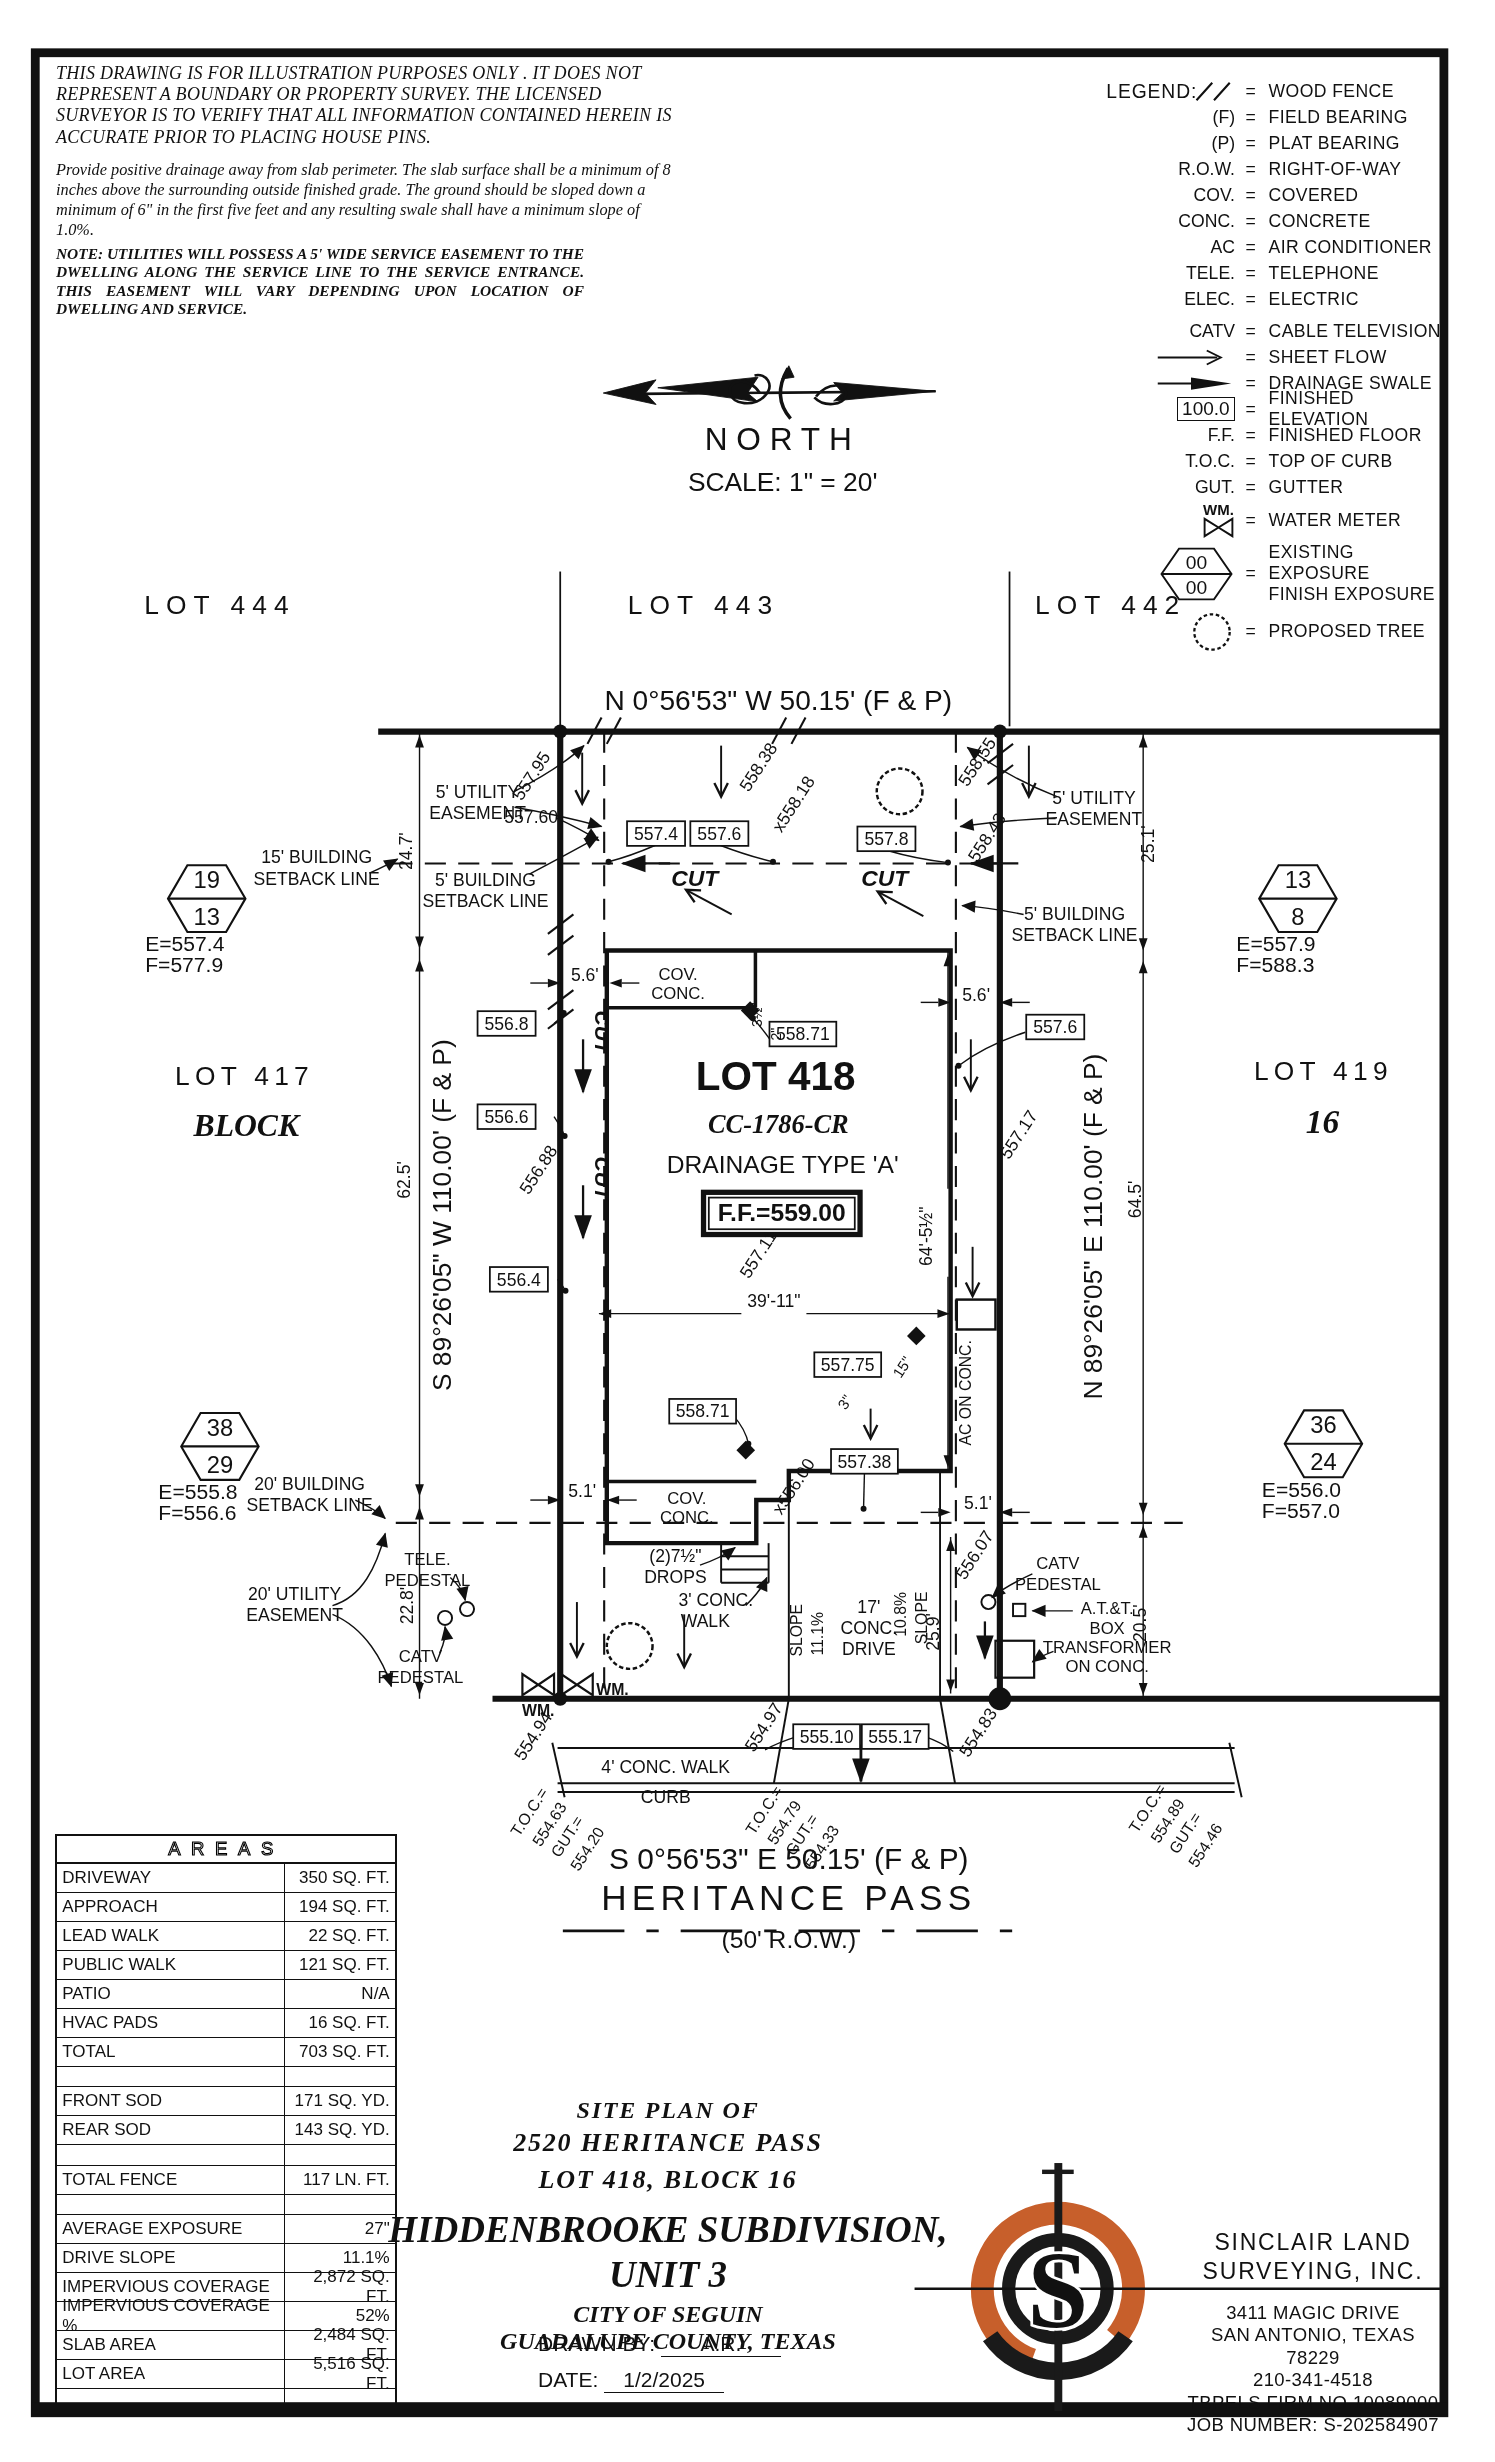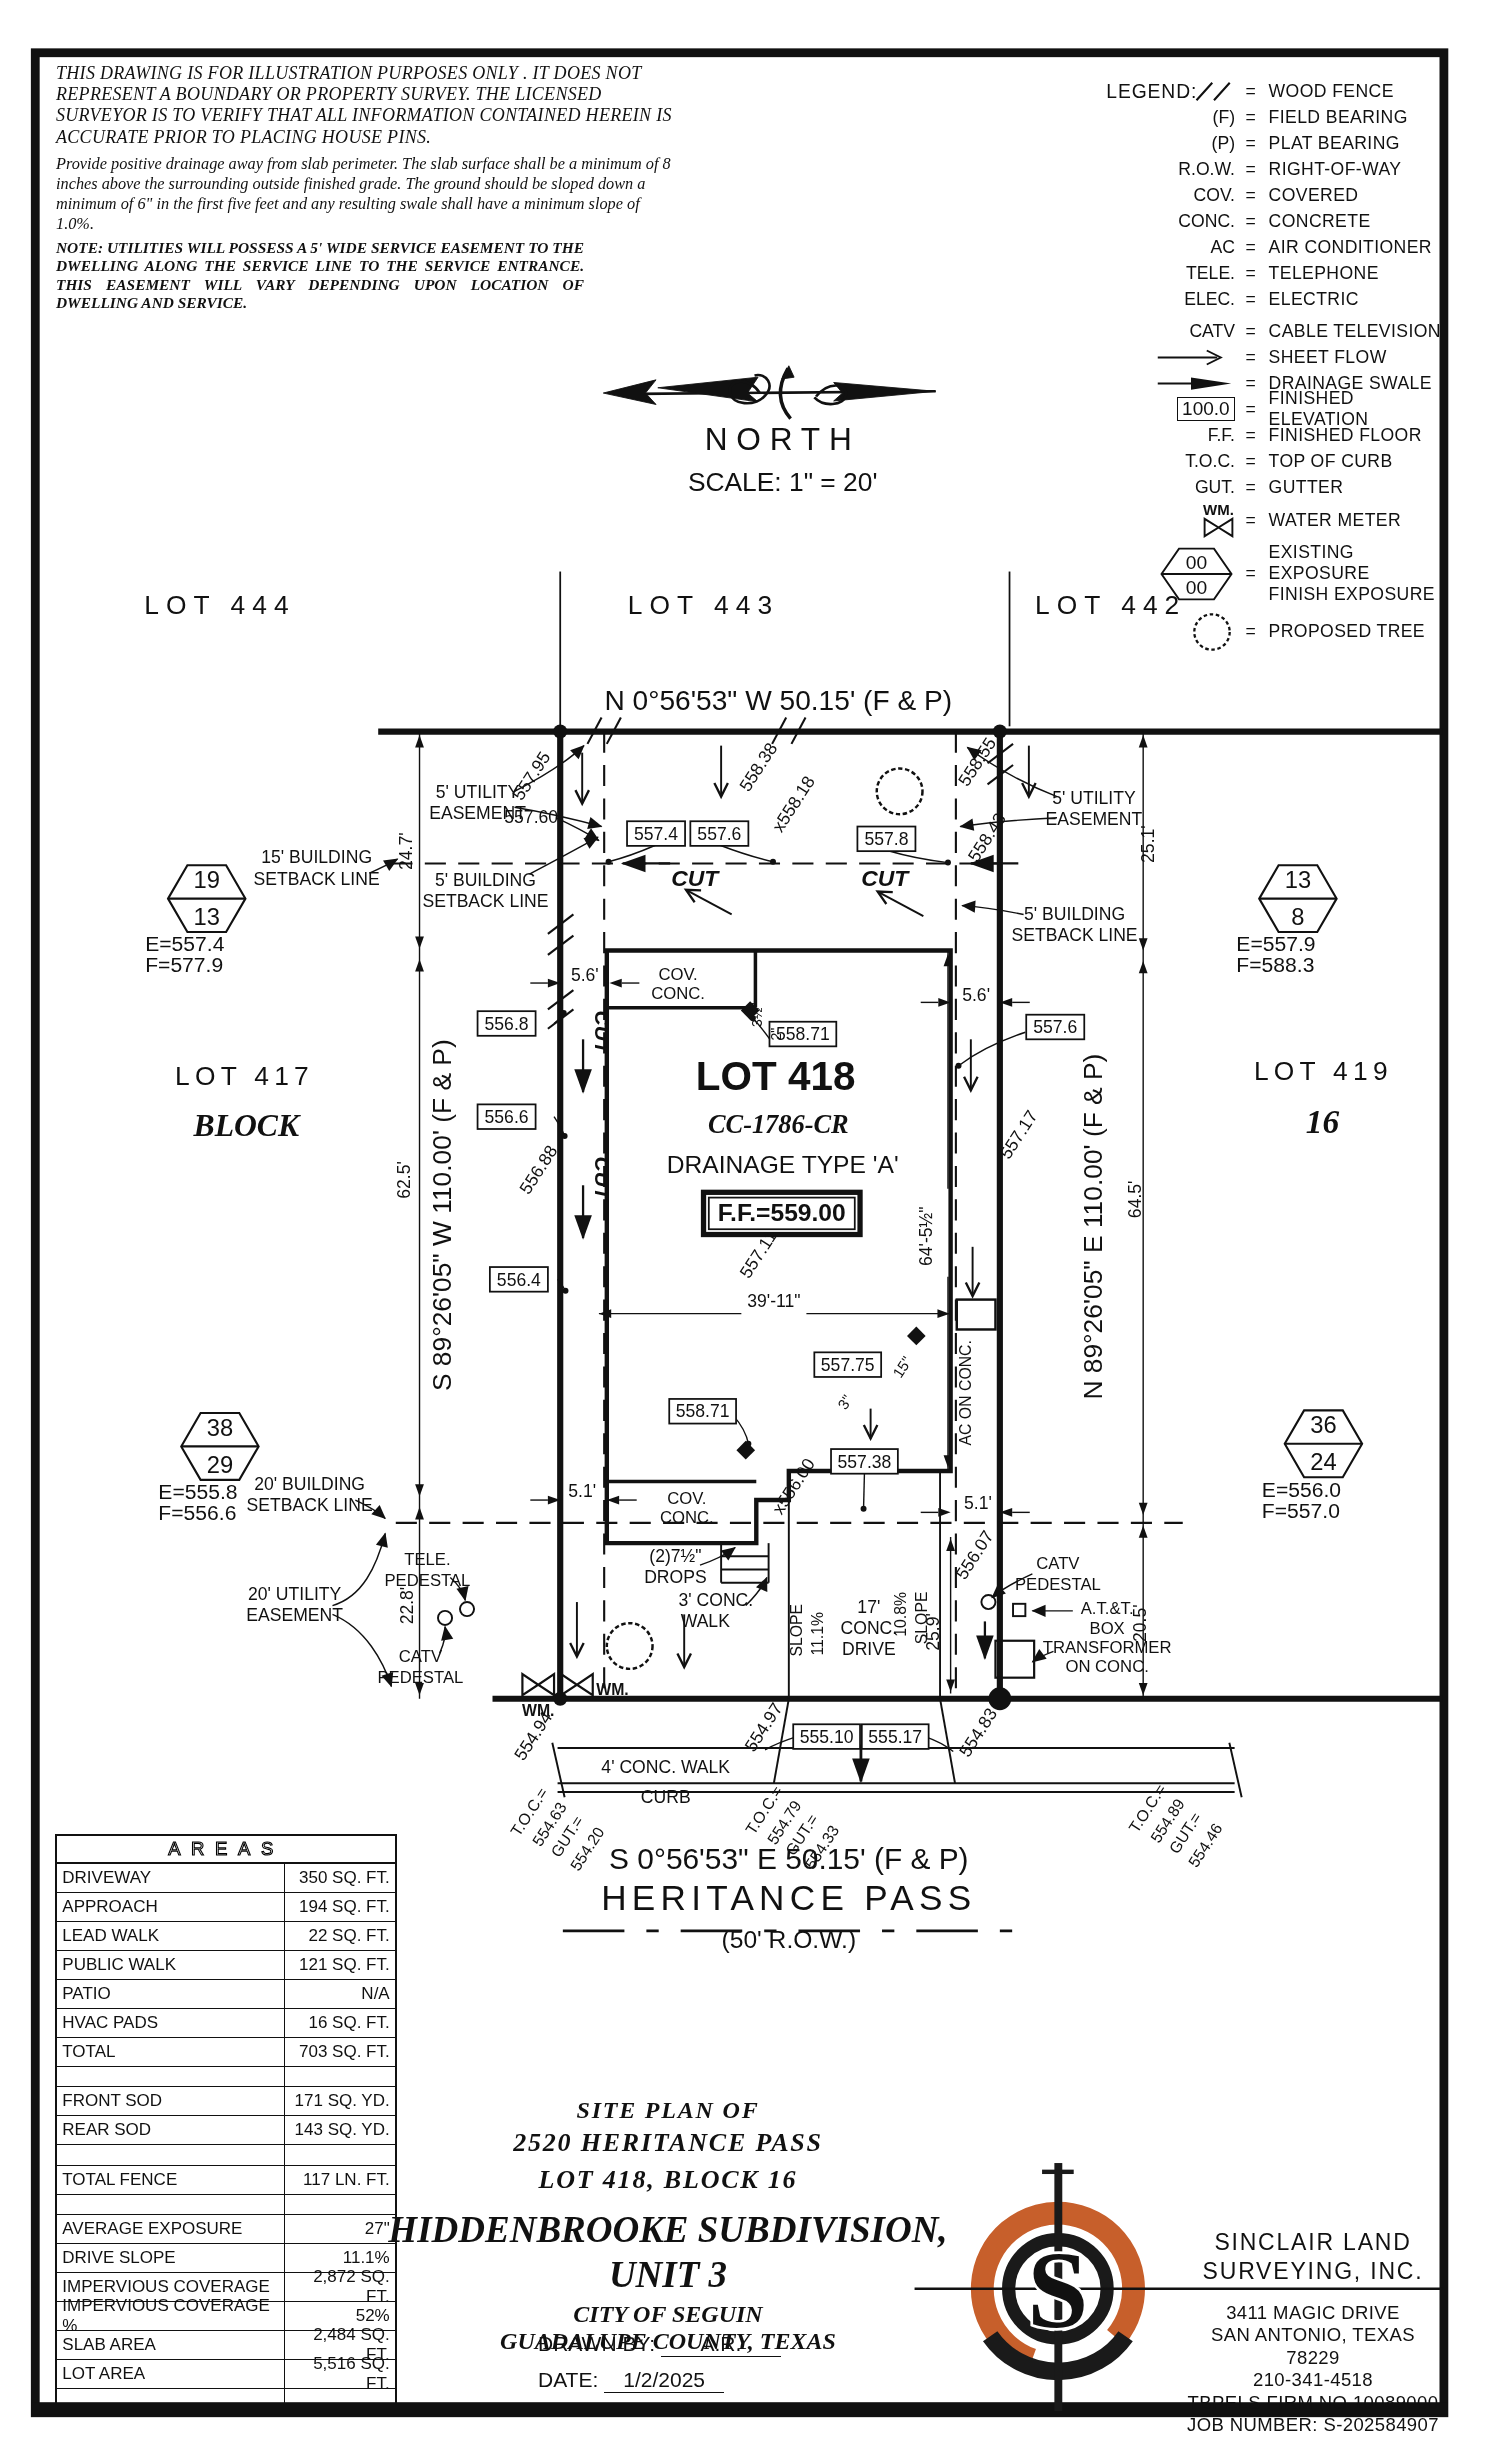--- a/index.html
+++ b/index.html
@@ -4,21 +4,21 @@
 <style>
   html,body{margin:0;padding:0;background:#fff}
   body{width:1495px;height:2462px;position:relative;font-family:"Liberation Sans",sans-serif;color:#111}
   #plat-svg{position:absolute;left:0;top:0}
   svg text{fill:#111}
   svg{font-family:"Liberation Sans",sans-serif}
 
   
   .disclaimer{position:absolute;left:56px;top:63px;width:616px}
   .disc-main{font:italic 18px/1.18 "Liberation Serif",serif;letter-spacing:0.3px}
-  .disc-drain{font:italic 16.3px/1.22 "Liberation Serif",serif;margin-top:6px}
+  .disc-drain{font:italic 16.3px/1.22 "Liberation Serif",serif;margin-top:12px}
   .disc-note{font:italic bold 15.4px/1.2 "Liberation Serif",serif;width:528px;text-align:justify;margin-top:5.3px}
 
   
   .legend{position:absolute;left:1101px;top:77px;width:352px}
   .lg-title{position:absolute;left:5.3px;top:3.5px;font-size:19.3px;letter-spacing:0.9px}
   .lg-rows{padding-top:1.8px}
   .lg-row{display:flex;align-items:center;height:26px}
   .lg-row.tall44{height:40px}.lg-row.tall70{height:67px}.lg-row.tall52{height:49px}.lg-row.gap{margin-top:5.3px}
   .lg-sym{width:134px;text-align:right;padding-right:10.6px;font-size:17.6px;flex:none;display:flex;justify-content:flex-end;align-items:center}
   .lg-eq{width:23px;font-size:17.6px;flex:none}

